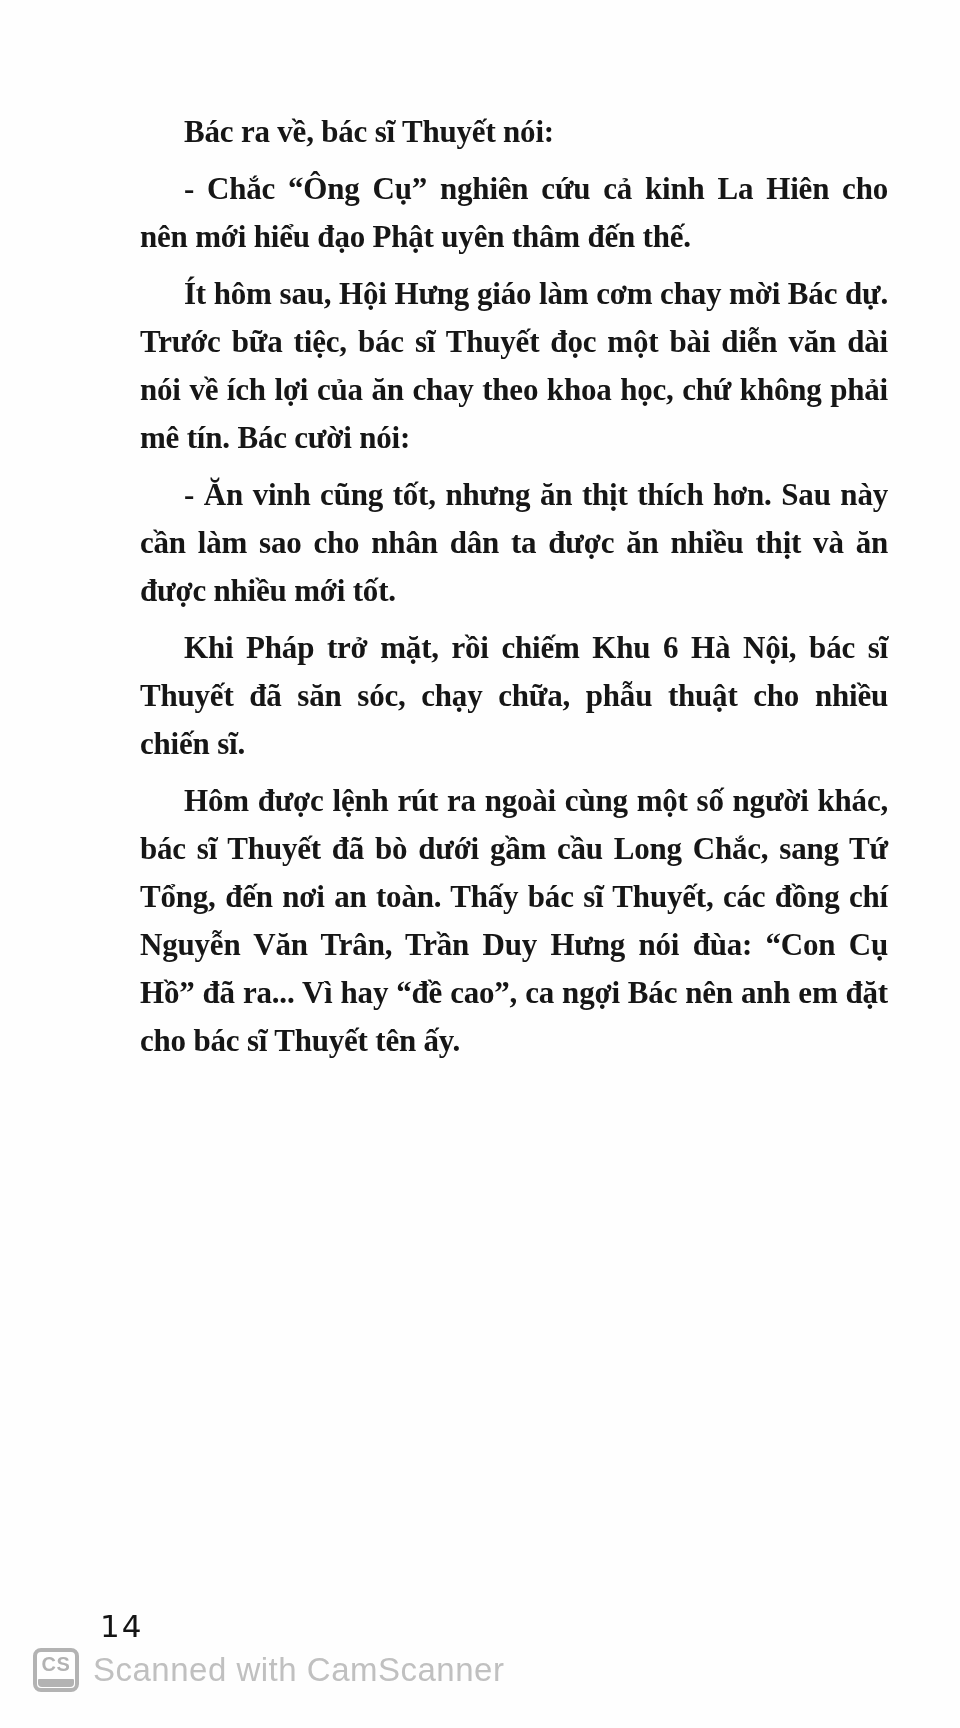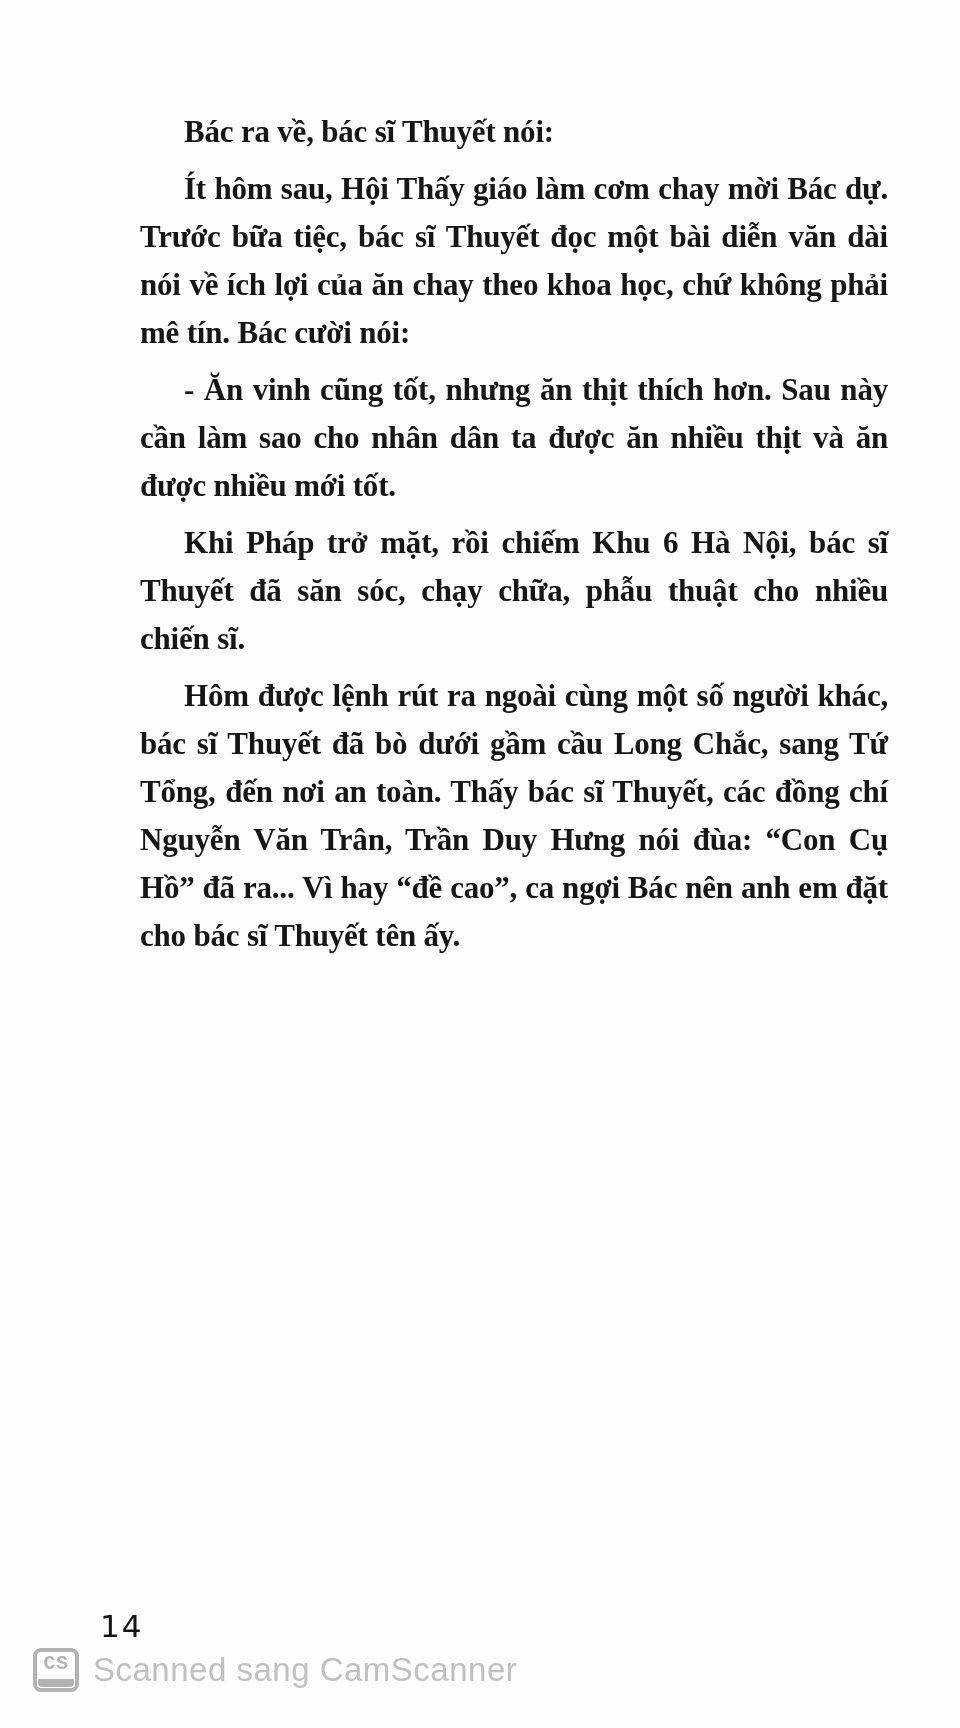--- a/index.html
+++ b/index.html
@@ -57,21 +57,21 @@
     height: 36px;
     border: 4px solid #b3b3b3;
     border-radius: 8px;
     background: #ffffff;
     display: flex;
     justify-content: center;
     align-items: flex-start;
     flex: 0 0 auto;
   }
   .cs-letters {
-    font-family: Liberation Mono, monospace;
+    font-family: Liberation Sans, sans-serif;
     font-weight: 700;
     font-size: 20px;
     line-height: 24px;
     color: #b3b3b3;
     letter-spacing: 0.5px;
   }
   .cs-bar {
     position: absolute;
     left: 1px;
     right: 1px;
@@ -89,29 +89,30 @@
     white-space: nowrap;
   }
 </style>
 </head>
 <body>
 
 <div class="page">
 
   <main class="text-block">
     <p>Bác ra về, bác sĩ Thuyết nói:</p>
-    <p>Ít hôm sau, Hội Thấy giáo làm cơm chay mời Bác dự. Trước bữa tiệc, bác sĩ Thuyết đọc một bài diễn văn dài nói về ích lợi của ăn chay theo khoa học, chứ không phải mê tín. Bác cười nói:</p>
+    <p>- Chắc “Ông Cụ” nghiên cứu cả kinh La Hiên cho nên mới hiểu đạo Phật uyên thâm đến thế.</p>
+    <p>Ít hôm sau, Hội Hưng giáo làm cơm chay mời Bác dự. Trước bữa tiệc, bác sĩ Thuyết đọc một bài diễn văn dài nói về ích lợi của ăn chay theo khoa học, chứ không phải mê tín. Bác cười nói:</p>
     <p>- Ăn vinh cũng tốt, nhưng ăn thịt thích hơn. Sau này cần làm sao cho nhân dân ta được ăn nhiều thịt và ăn được nhiều mới tốt.</p>
     <p>Khi Pháp trở mặt, rồi chiếm Khu 6 Hà Nội, bác sĩ Thuyết đã săn sóc, chạy chữa, phẫu thuật cho nhiều chiến sĩ.</p>
     <p>Hôm được lệnh rút ra ngoài cùng một số người khác, bác sĩ Thuyết đã bò dưới gầm cầu Long Chắc, sang Tứ Tổng, đến nơi an toàn. Thấy bác sĩ Thuyết, các đồng chí Nguyễn Văn Trân, Trần Duy Hưng nói đùa: “Con Cụ Hồ” đã ra... Vì hay “đề cao”, ca ngợi Bác nên anh em đặt cho bác sĩ Thuyết tên ấy.</p>
   </main>
 
   <div class="page-number">14</div>
 
   <div class="watermark">
     <span class="cs-badge">
       <span class="cs-letters">CS</span>
       <span class="cs-bar"></span>
     </span>
-    <span class="cs-text">Scanned sang CamScanner</span>
+    <span class="cs-text">Scanned with CamScanner</span>
   </div>
 
 </div>
 
 </body></html>

